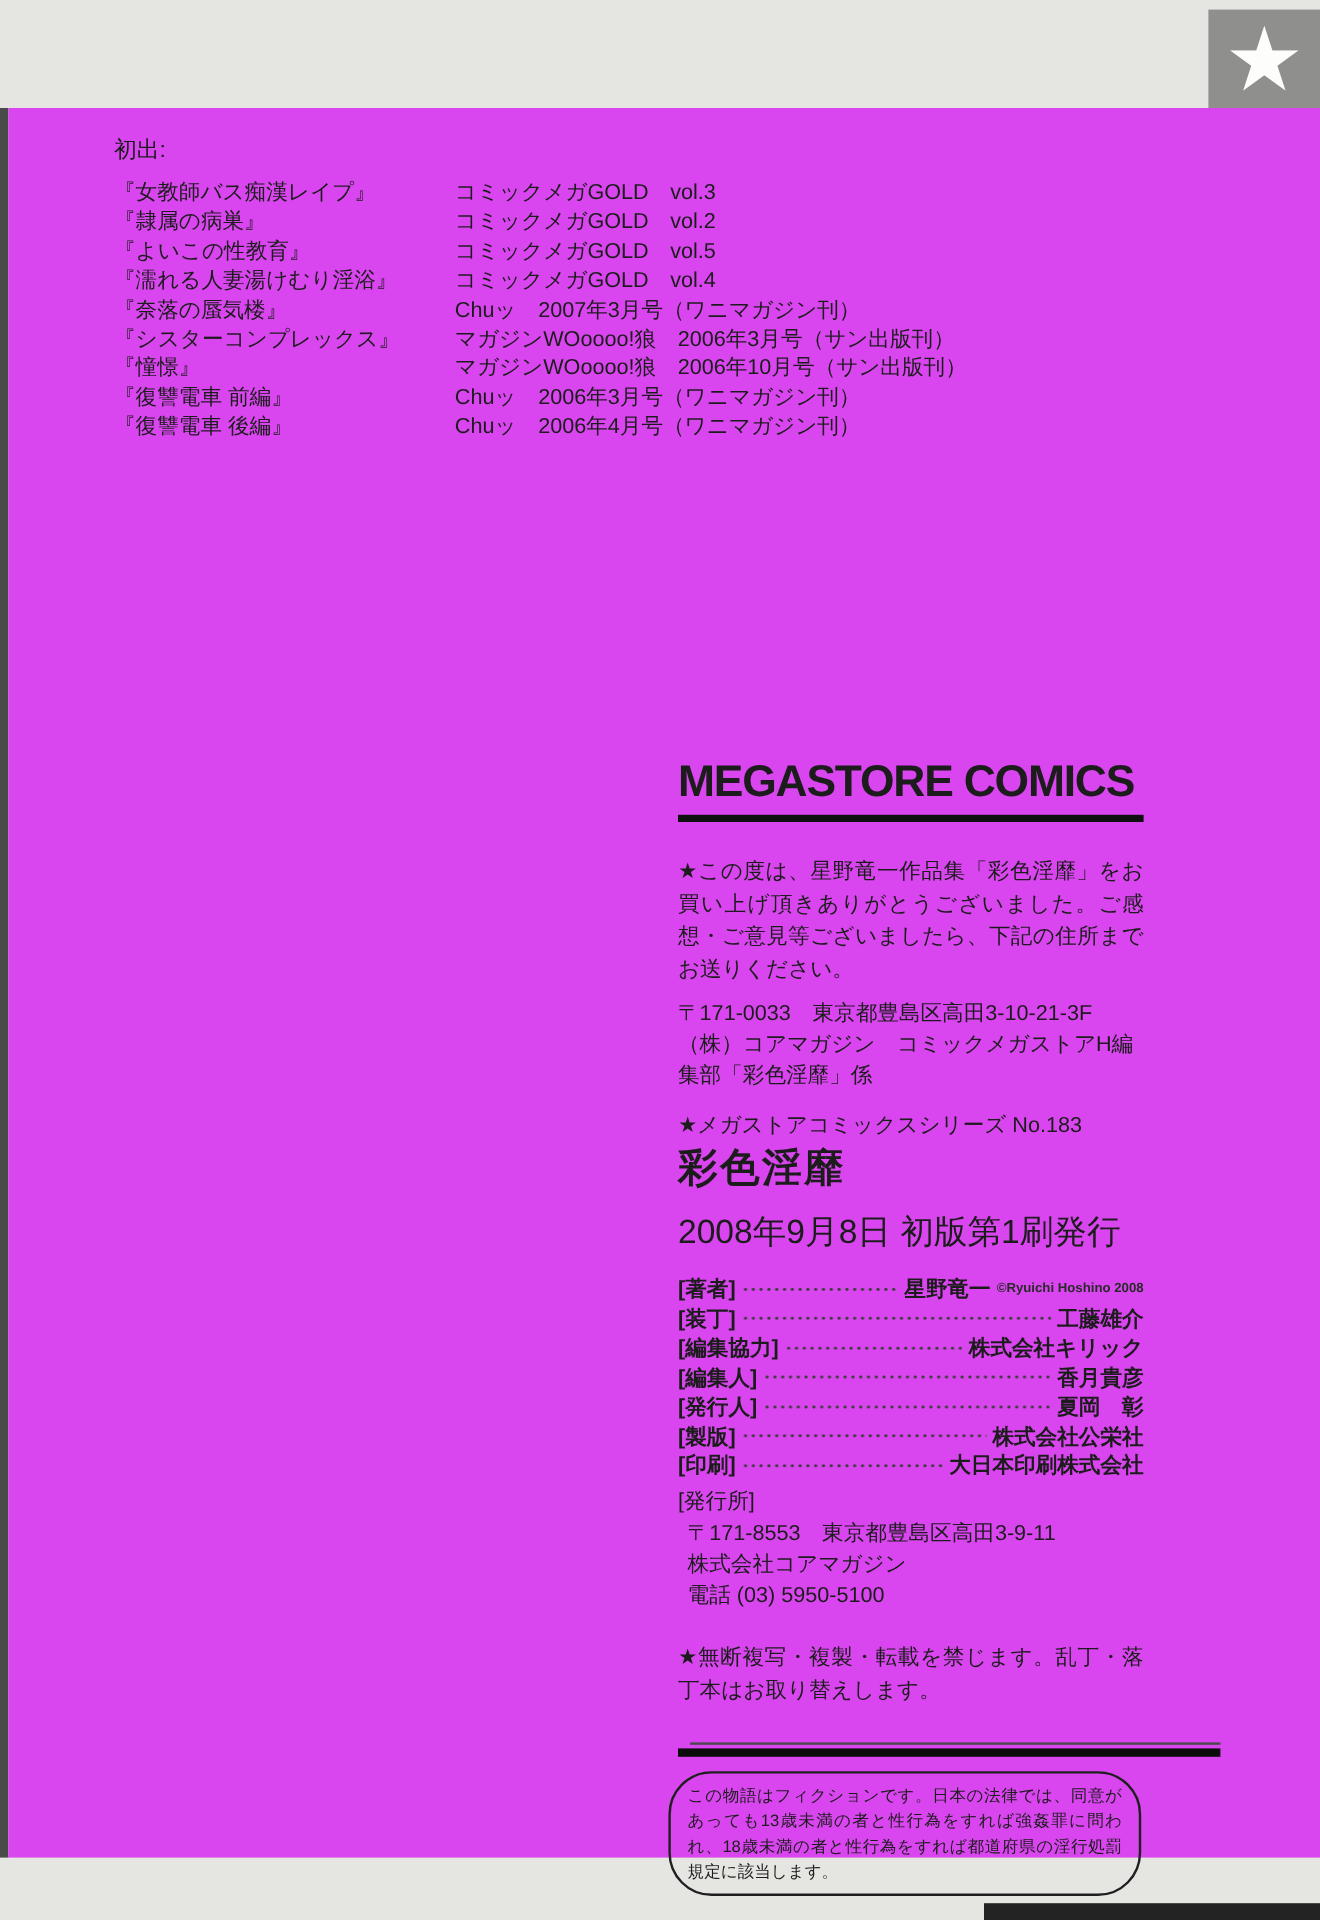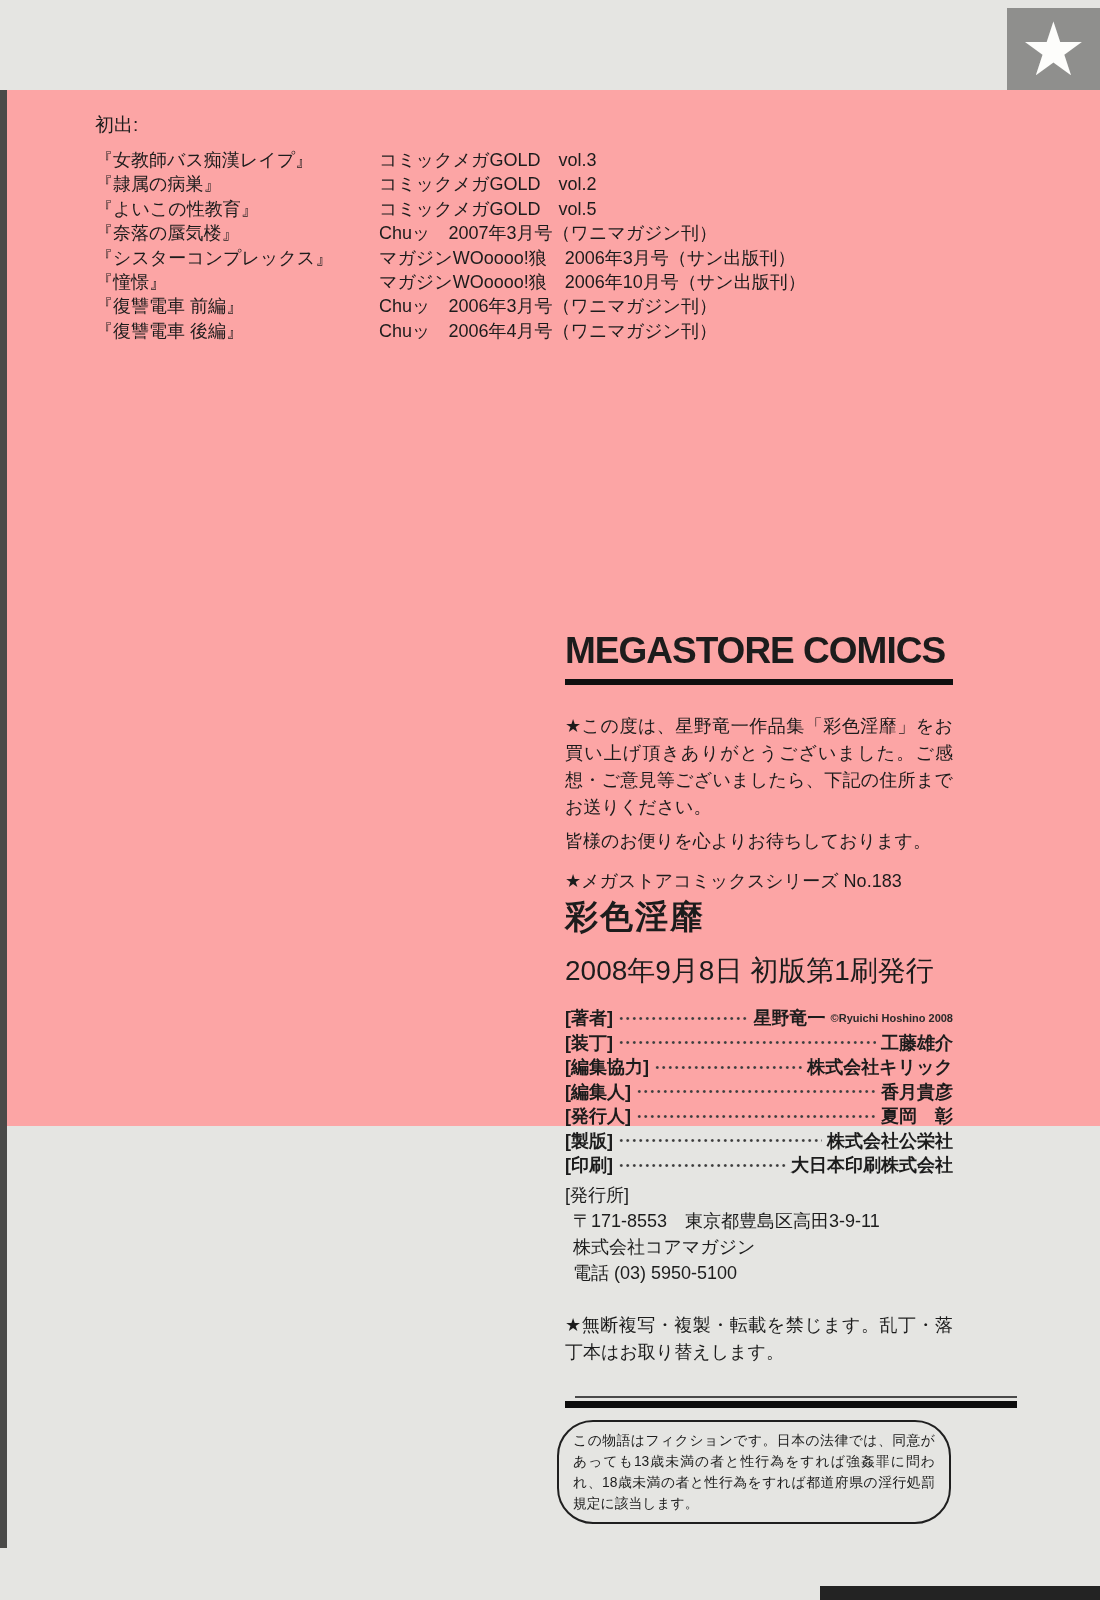--- a/index.html
+++ b/index.html
@@ -16,22 +16,22 @@
     background:#4a4a48;
   }
   .star-box{
     position:absolute;left:1007px;top:8px;width:93px;height:84px;
     background:#8f8f8d;display:flex;align-items:center;justify-content:center;
   }
   .star-box .glyph{
     color:#fdfdfb;font-size:74px;line-height:84px;
   }
   .page{
-    position:absolute;left:7px;top:90px;width:1093px;height:1036px;
-    background:#fca5a5;color:#1c1c1c;
+    position:absolute;left:7px;top:90px;width:1093px;height:1458px;
+    background:#d946ef;color:#1c1c1c;
   }
   
   .firstpub{position:absolute;left:88px;top:22px;width:760px;font-size:18px;}
   .firstpub-heading{font-size:19px;margin-bottom:10px;}
   .pub-row{display:flex;line-height:24.4px;}
   .pub-title{width:284px;flex-shrink:0;}
   .pub-source{white-space:nowrap;}
   
   .colophon{position:absolute;left:558px;top:540px;width:388px;font-size:18px;}
   .logo{
@@ -92,20 +92,24 @@
       </div>
       <div class="pub-row">
         <span class="pub-title">『隷属の病巣』</span>
         <span class="pub-source">コミックメガGOLD　vol.2</span>
       </div>
       <div class="pub-row">
         <span class="pub-title">『よいこの性教育』</span>
         <span class="pub-source">コミックメガGOLD　vol.5</span>
       </div>
       <div class="pub-row">
+        <span class="pub-title">『濡れる人妻湯けむり淫浴』</span>
+        <span class="pub-source">コミックメガGOLD　vol.4</span>
+      </div>
+      <div class="pub-row">
         <span class="pub-title">『奈落の蜃気楼』</span>
         <span class="pub-source">Chuッ　2007年3月号（ワニマガジン刊）</span>
       </div>
       <div class="pub-row">
         <span class="pub-title">『シスターコンプレックス』</span>
         <span class="pub-source">マガジンWOoooo!狼　2006年3月号（サン出版刊）</span>
       </div>
       <div class="pub-row">
         <span class="pub-title">『憧憬』</span>
         <span class="pub-source">マガジンWOoooo!狼　2006年10月号（サン出版刊）</span>
@@ -119,22 +123,25 @@
         <span class="pub-source">Chuッ　2006年4月号（ワニマガジン刊）</span>
       </div>
     </div>
 
     <div class="colophon">
 
       <div class="logo">MEGASTORE COMICS</div>
 
       <div class="thanks">★この度は、星野竜一作品集「彩色淫靡」をお買い上げ頂きありがとうございました。ご感想・ご意見等ございましたら、下記の住所までお送りください。</div>
 
-
-      <div class="addr-note">皆様のお便りを心よりお待ちしております。</div>
+      <div class="addr">
+        <div>〒171-0033　東京都豊島区高田3-10-21-3F</div>
+        <div>（株）コアマガジン　コミックメガストアH編集部「彩色淫靡」係</div>
+      </div>
+
 
       <div class="series">★メガストアコミックスシリーズ No.183</div>
       <div class="book-title">彩色淫靡</div>
       <div class="edition">2008年9月8日 初版第1刷発行</div>
 
       <div class="credits">
         <div class="credit-row">
           <span class="credit-label">[著者]</span>
           <span class="credit-dots"></span>
           <span class="credit-value">星野竜一</span>

